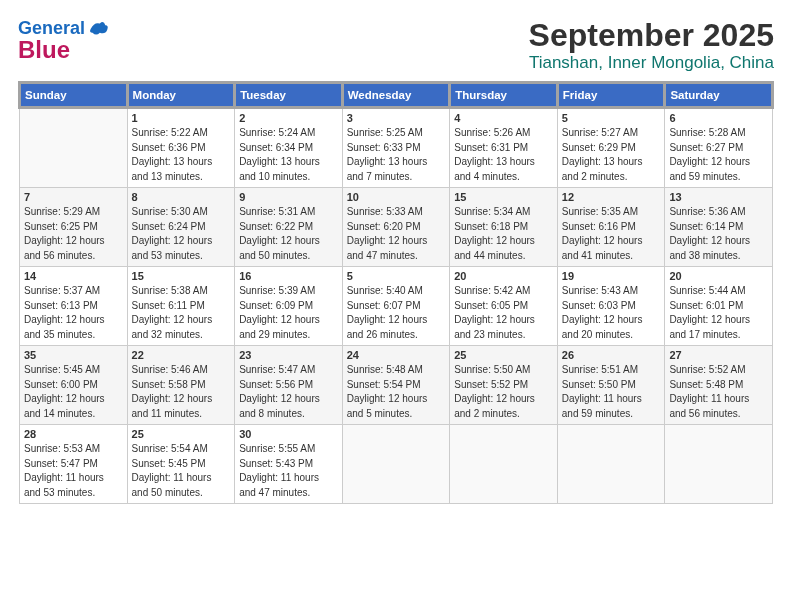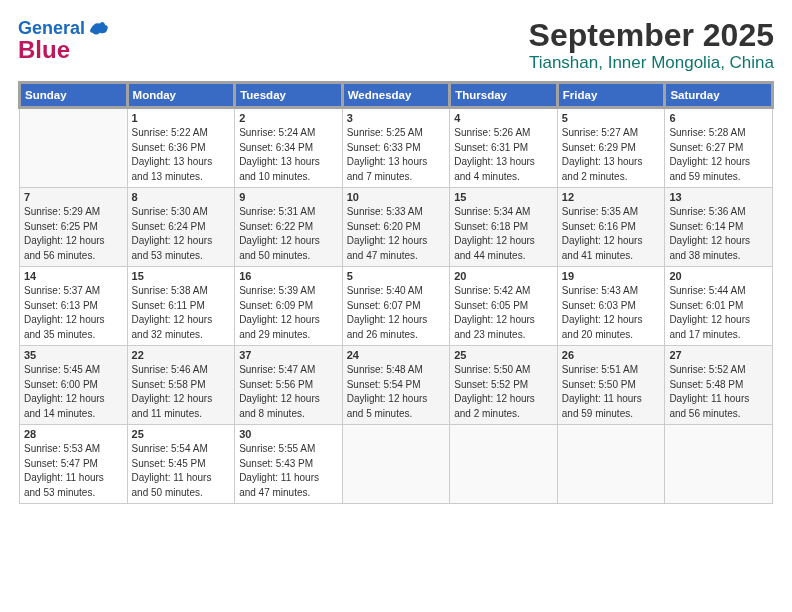--- a/index.html
+++ b/index.html
@@ -221,21 +221,21 @@
         <tr>
           <td>
             <span class="day-num">35</span>
             <div class="cell-info">Sunrise: 5:45 AM<br>Sunset: 6:00 PM<br>Daylight: 12 hours<br>and 14 minutes.</div>
           </td>
           <td>
             <span class="day-num">22</span>
             <div class="cell-info">Sunrise: 5:46 AM<br>Sunset: 5:58 PM<br>Daylight: 12 hours<br>and 11 minutes.</div>
           </td>
           <td>
-            <span class="day-num">37</span>
+            <span class="day-num">23</span>
             <div class="cell-info">Sunrise: 5:47 AM<br>Sunset: 5:56 PM<br>Daylight: 12 hours<br>and 8 minutes.</div>
           </td>
           <td>
             <span class="day-num">24</span>
             <div class="cell-info">Sunrise: 5:48 AM<br>Sunset: 5:54 PM<br>Daylight: 12 hours<br>and 5 minutes.</div>
           </td>
           <td>
             <span class="day-num">25</span>
             <div class="cell-info">Sunrise: 5:50 AM<br>Sunset: 5:52 PM<br>Daylight: 12 hours<br>and 2 minutes.</div>
           </td>

